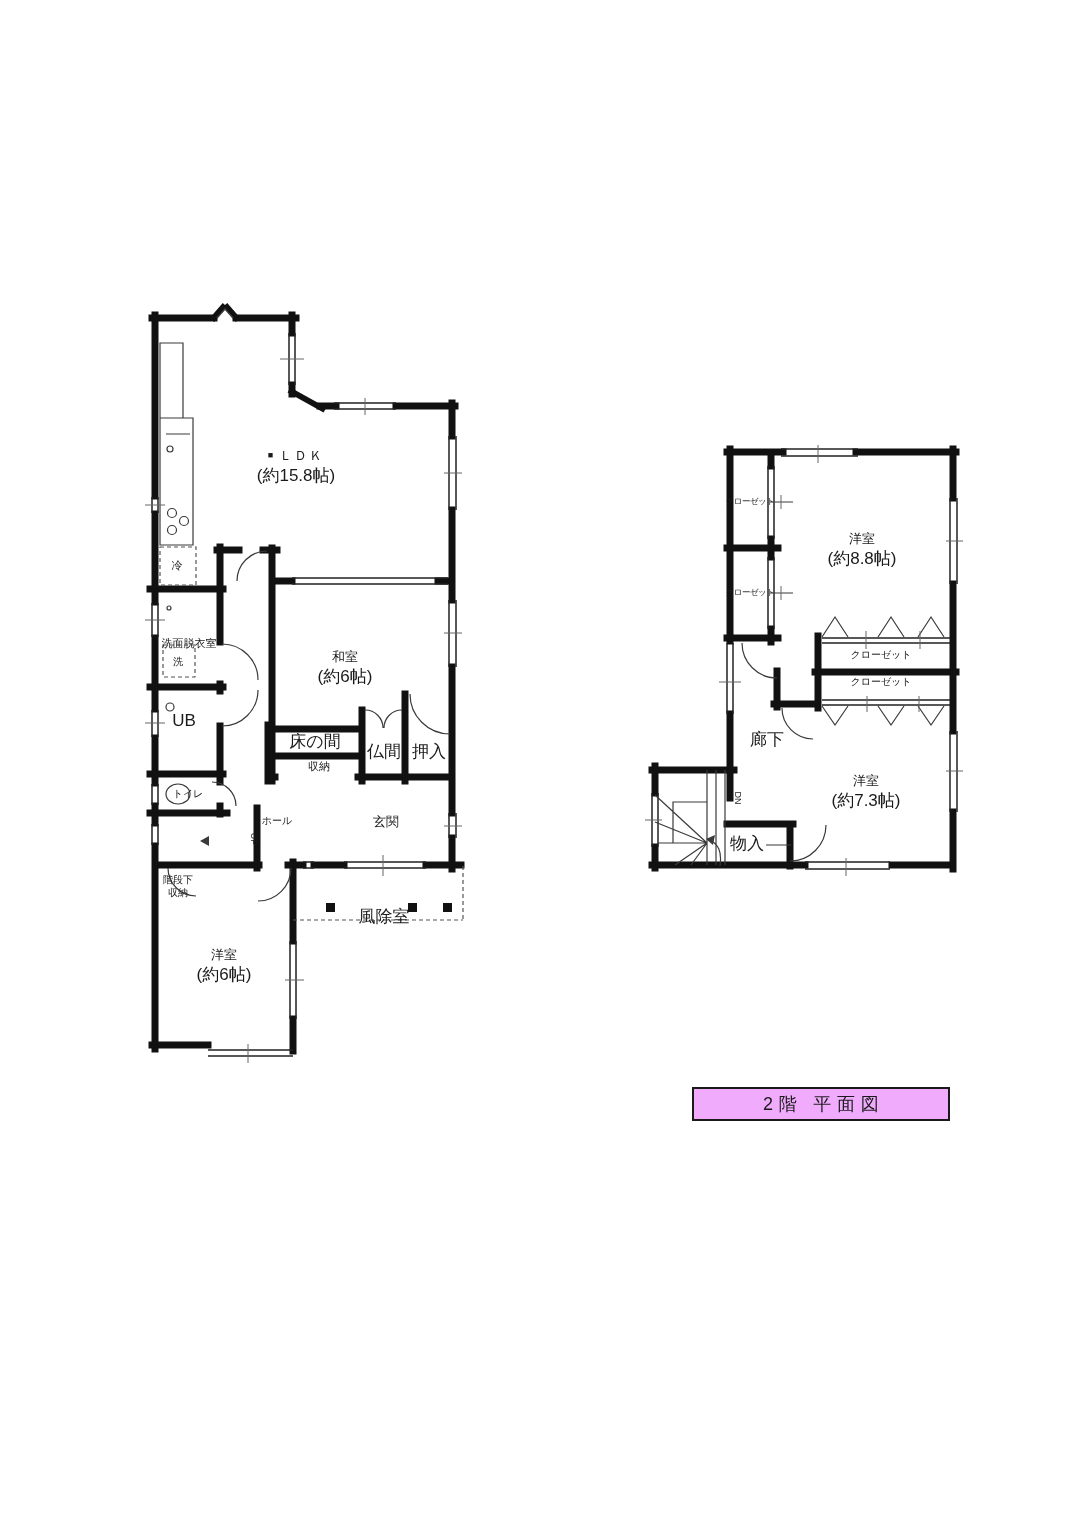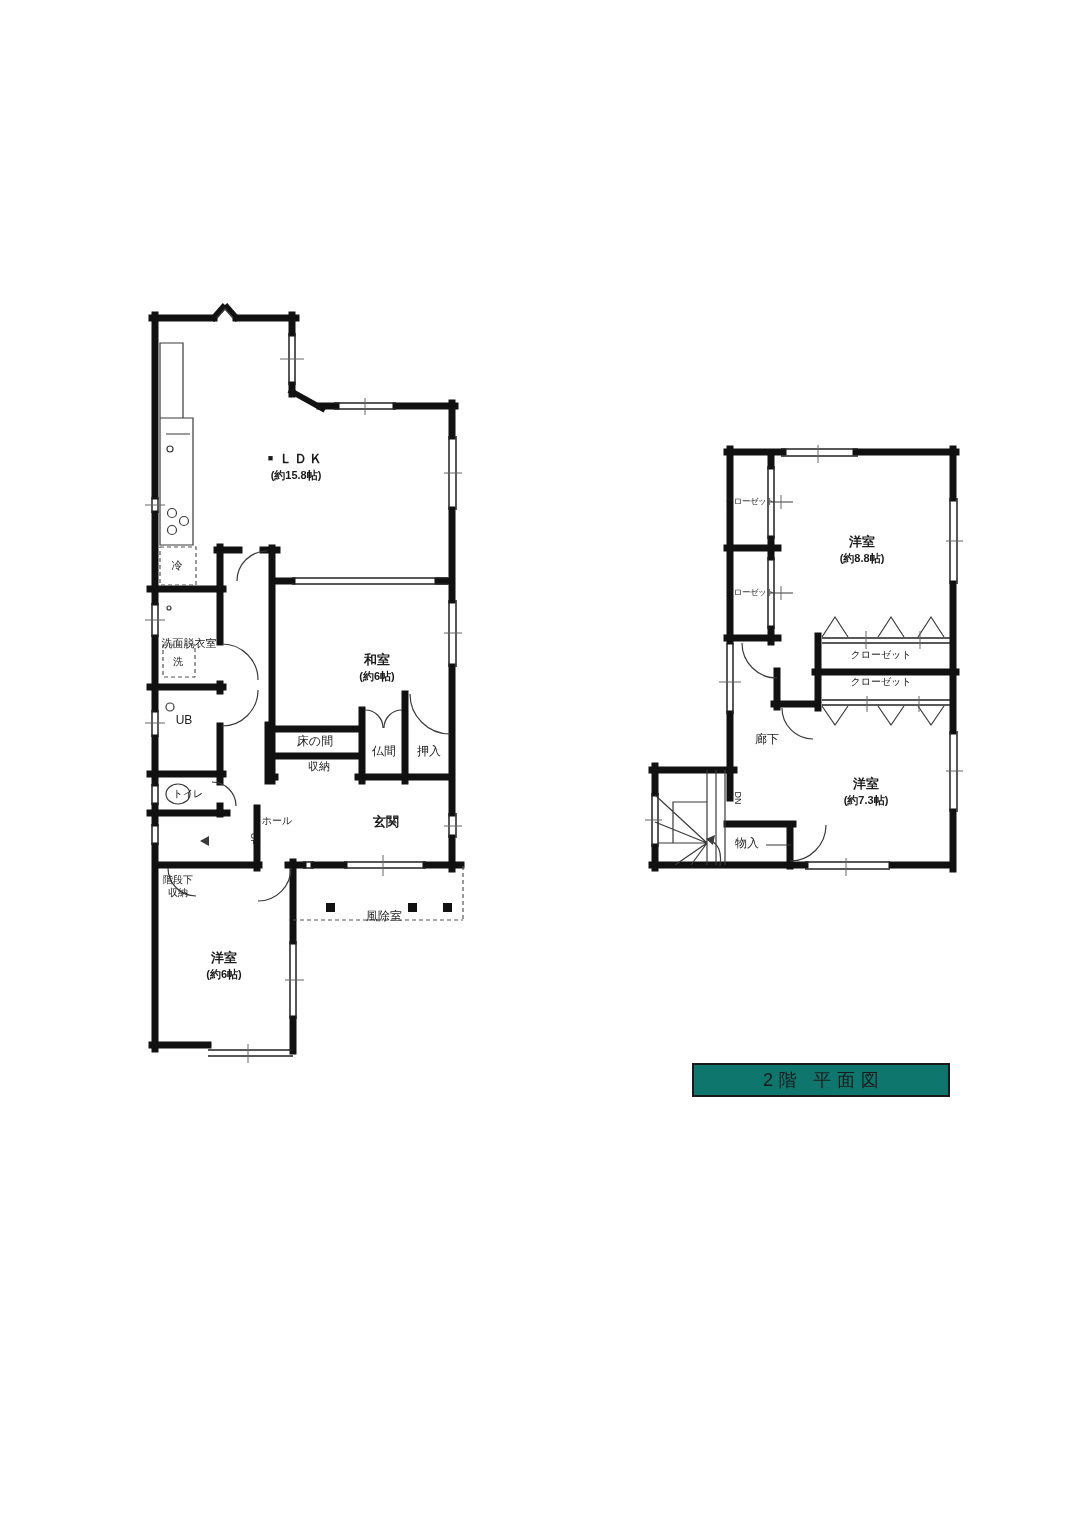--- a/index.html
+++ b/index.html
@@ -2,32 +2,32 @@
 <html><head>
 <meta charset="utf-8">
 <style>
   html,body{margin:0;padding:0;background:#fff;}
   #screen{position:relative;width:1086px;height:1536px;background:#ffffff;overflow:hidden;
           font-family:"Liberation Sans","DejaVu Sans",sans-serif;color:#1a1a1a;}
   #plan-svg{position:absolute;left:0;top:0;}
   .lbl{position:absolute;transform:translate(-50%,-50%);white-space:nowrap;text-align:center;
        color:#1a1a1a;line-height:1.3;}
   .lbl.rot{transform:translate(-50%,-50%) rotate(90deg);}
-  .f13{font-size:13px;font-weight:bold;}
-  .f12{font-size:12px;}
+  .f13{font-size:13px;}
+  .f12{font-size:17px;}
   .f11{font-size:11px;}
   .f10{font-size:10px;}
   .f9{font-size:9px;}
   .f8{font-size:8.5px;letter-spacing:-0.5px;}
-  .sub{font-size:11px;}
+  .sub{font-size:17px;}
   .ls2{letter-spacing:2px;}
   .bullet{font-size:9px;margin-right:6px;vertical-align:2px;}
-  .titlebox{position:absolute;border:2px solid #1a1a1a;background:#0f766e;display:flex;
+  .titlebox{position:absolute;border:2px solid #1a1a1a;background:#f0abfc;display:flex;
             align-items:center;justify-content:center;font-size:18px;letter-spacing:0.32em;
-            padding-left:0.32em;}
+            padding-left:0.32em;margin-top:24px;}
 </style>
 </head>
 <body>
 
 <div id="screen">
 
   <svg id="plan-svg" width="1086" height="1536" viewBox="0 0 1086 1536" xmlns="http://www.w3.org/2000/svg">
 
     <g>
 
@@ -194,21 +194,21 @@
   </svg>
 
   <div class="lbl f13" style="left:296px;top:467px;">
     <div><span class="bullet">■</span><span class="ls2">ＬＤＫ</span></div>
     <div class="sub">(約15.8帖)</div>
   </div>
   <div class="lbl f11" style="left:177px;top:565px;">冷</div>
   <div class="lbl f11" style="left:189px;top:643px;text-align:center;">洗面脱衣室</div>
   <div class="lbl f10" style="left:178px;top:661px;">洗</div>
   <div class="lbl f12" style="left:184px;top:721px;">UB</div>
-  <div class="lbl f13" style="left:377px;top:668px;">
+  <div class="lbl f13" style="left:345px;top:668px;">
     <div>和室</div>
     <div class="sub">(約6帖)</div>
   </div>
   <div class="lbl f12" style="left:315px;top:742px;">床の間</div>
   <div class="lbl f11" style="left:319px;top:766px;">収納</div>
   <div class="lbl f12" style="left:384px;top:752px;">仏間</div>
   <div class="lbl f12" style="left:429px;top:752px;">押入</div>
   <div class="lbl f10" style="left:188px;top:793px;font-family:Liberation Serif, serif;">トイレ</div>
   <div class="lbl f10" style="left:178px;top:846px;margin-top:40px;">
     <div>階段下</div>

